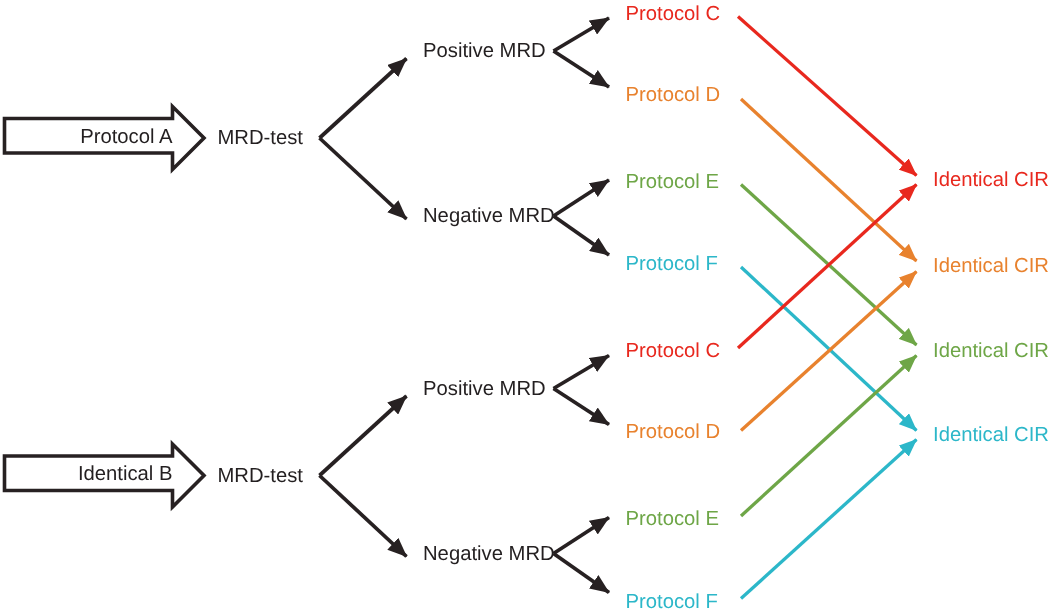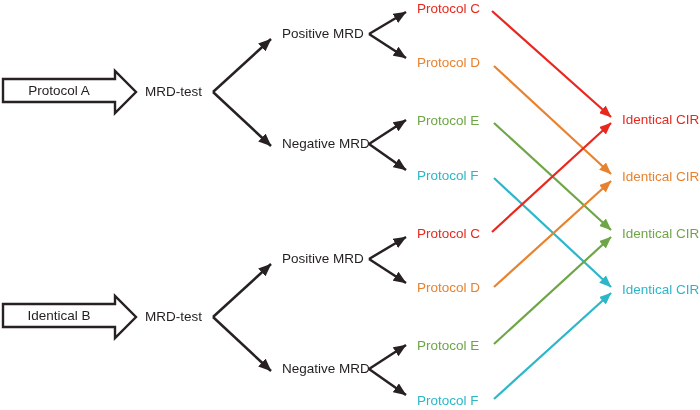--- a/index.html
+++ b/index.html
@@ -13,21 +13,21 @@
   #stage svg{position:absolute;left:0;top:0;}
   .label{
     position:absolute;
     font-size:13.5px;
     line-height:1;
     color:#231f20;
     white-space:nowrap;
     transform:translateY(-50%);
   }
   .entry-label{
-    left:3px;width:112px;text-align:center;
+    left:3px;width:112px;text-align:right;
   }
 </style>
 </head>
 <body>
 
 <div id="stage">
 
   <svg width="700" height="410" viewBox="0 0 700 410">
     <defs>
       <marker id="mk-k" viewBox="0 0 12 10" refX="11.5" refY="5" markerWidth="13" markerHeight="11" orient="auto" markerUnits="userSpaceOnUse">

